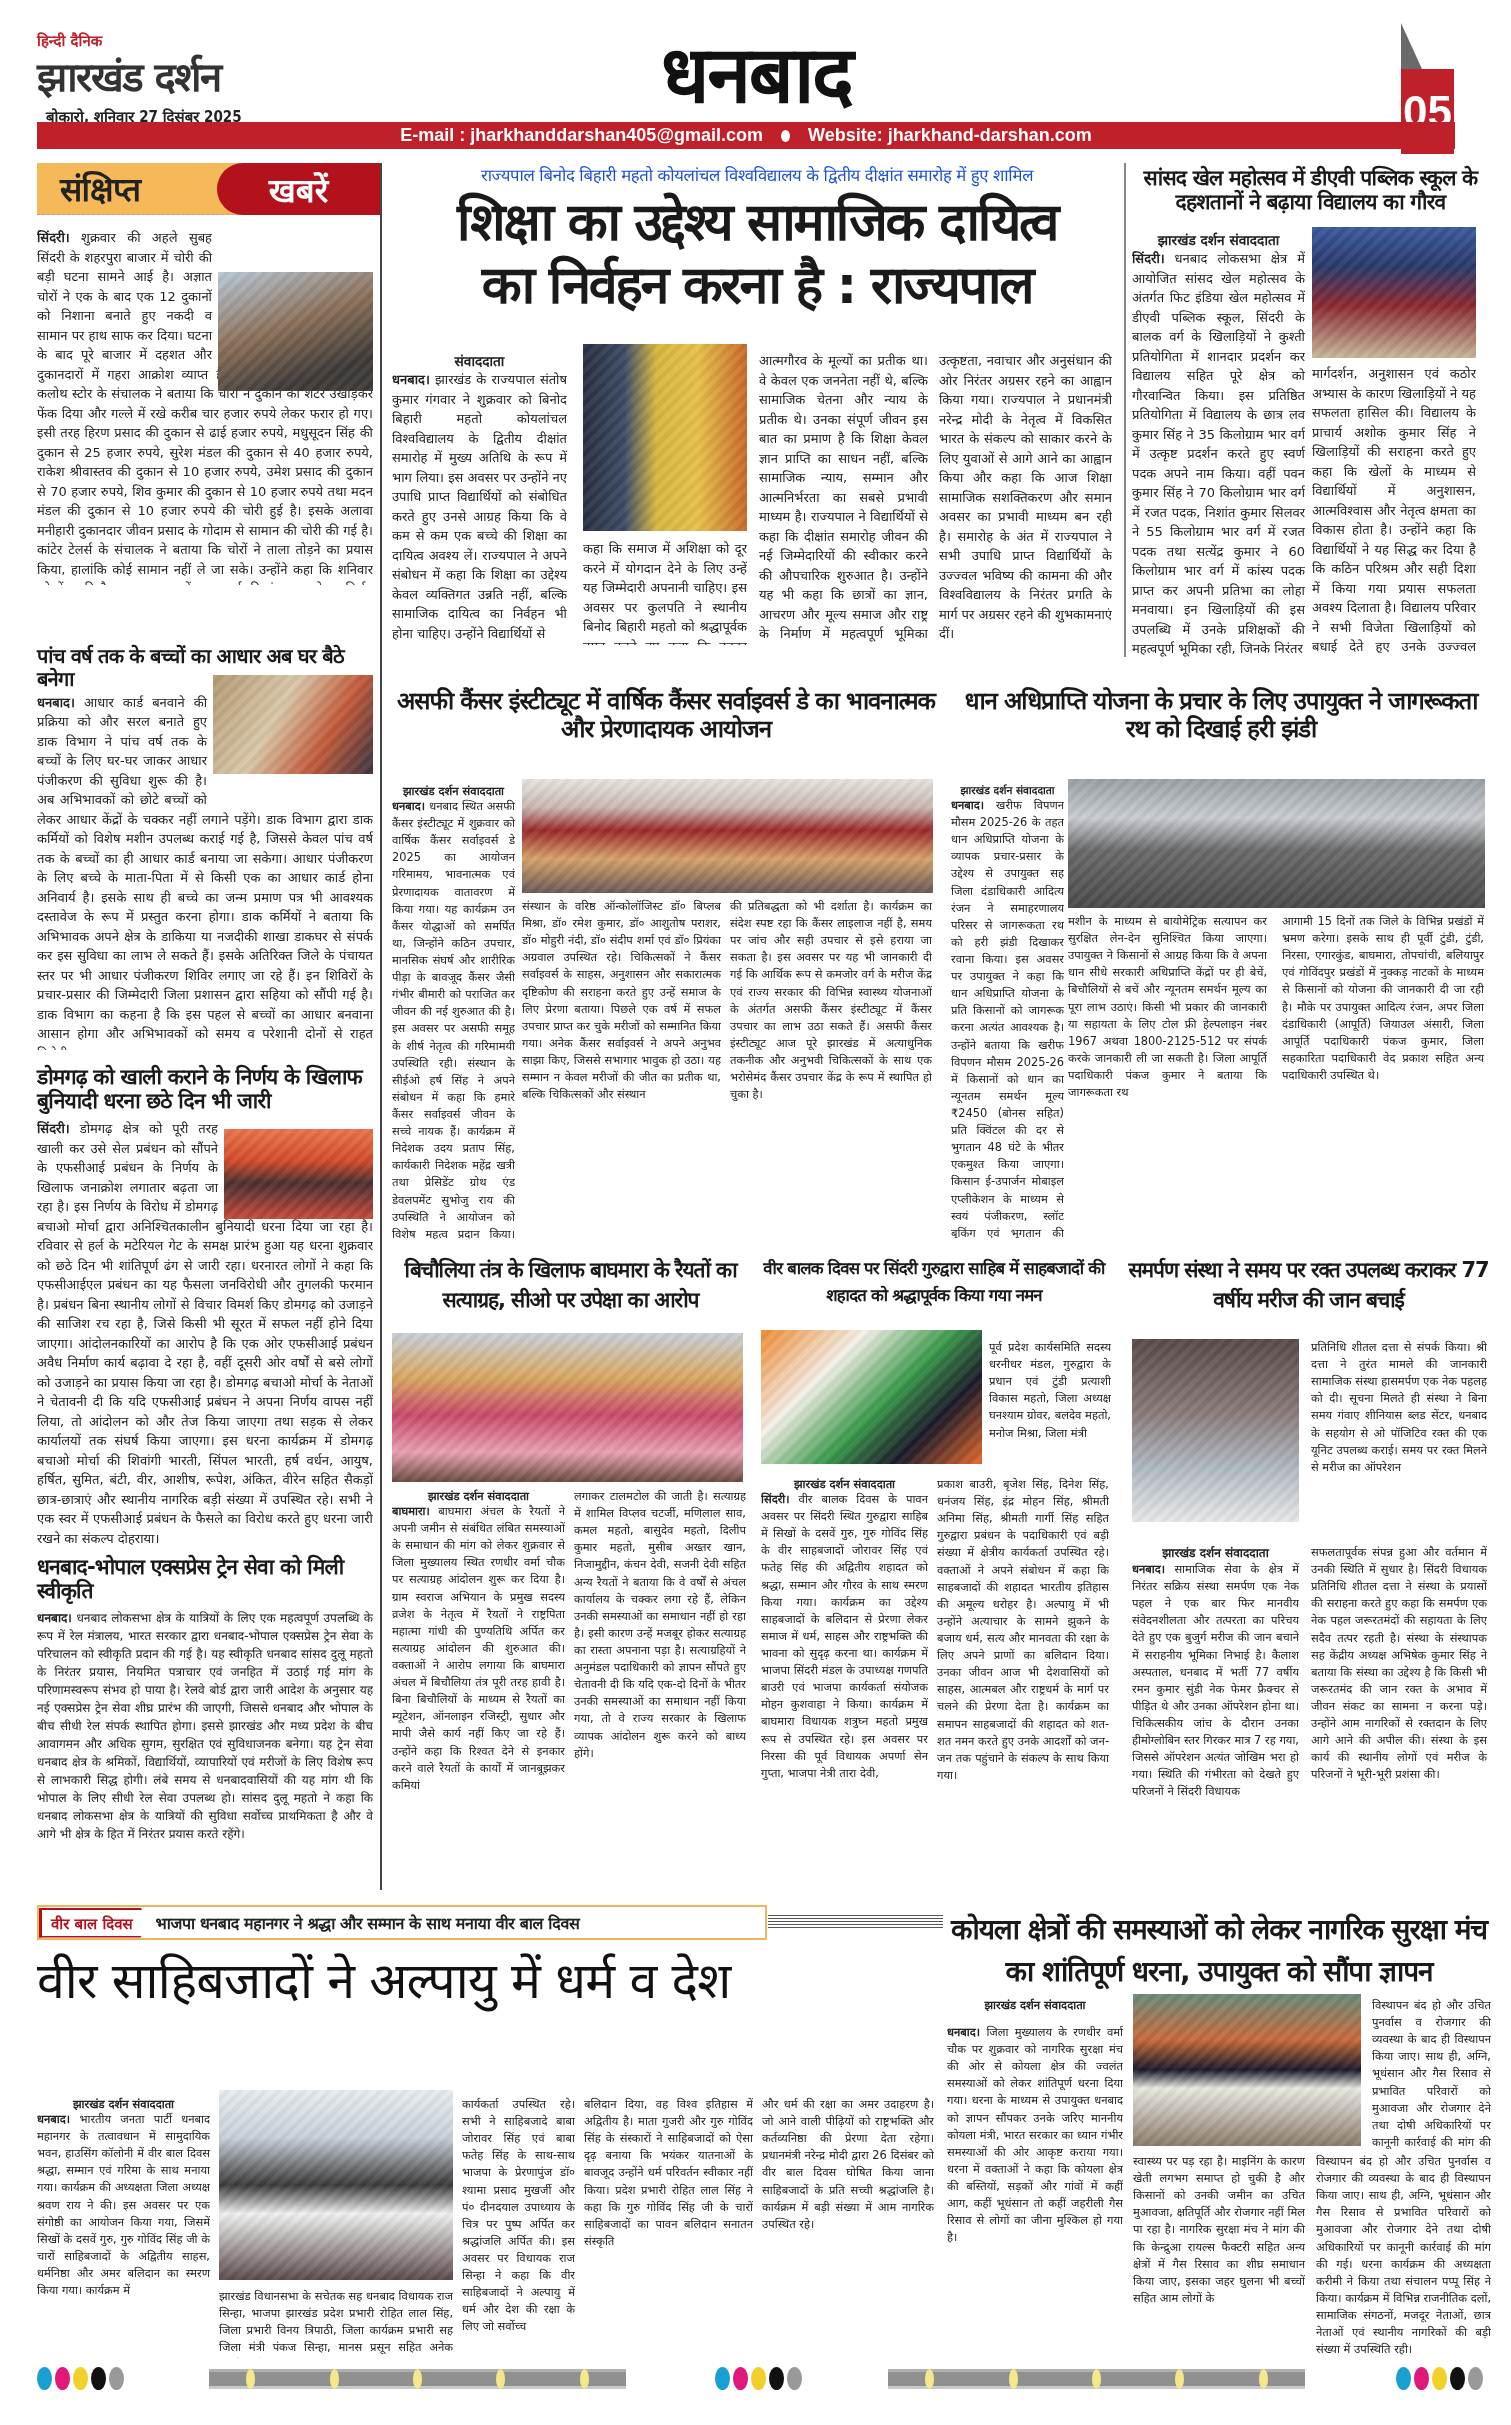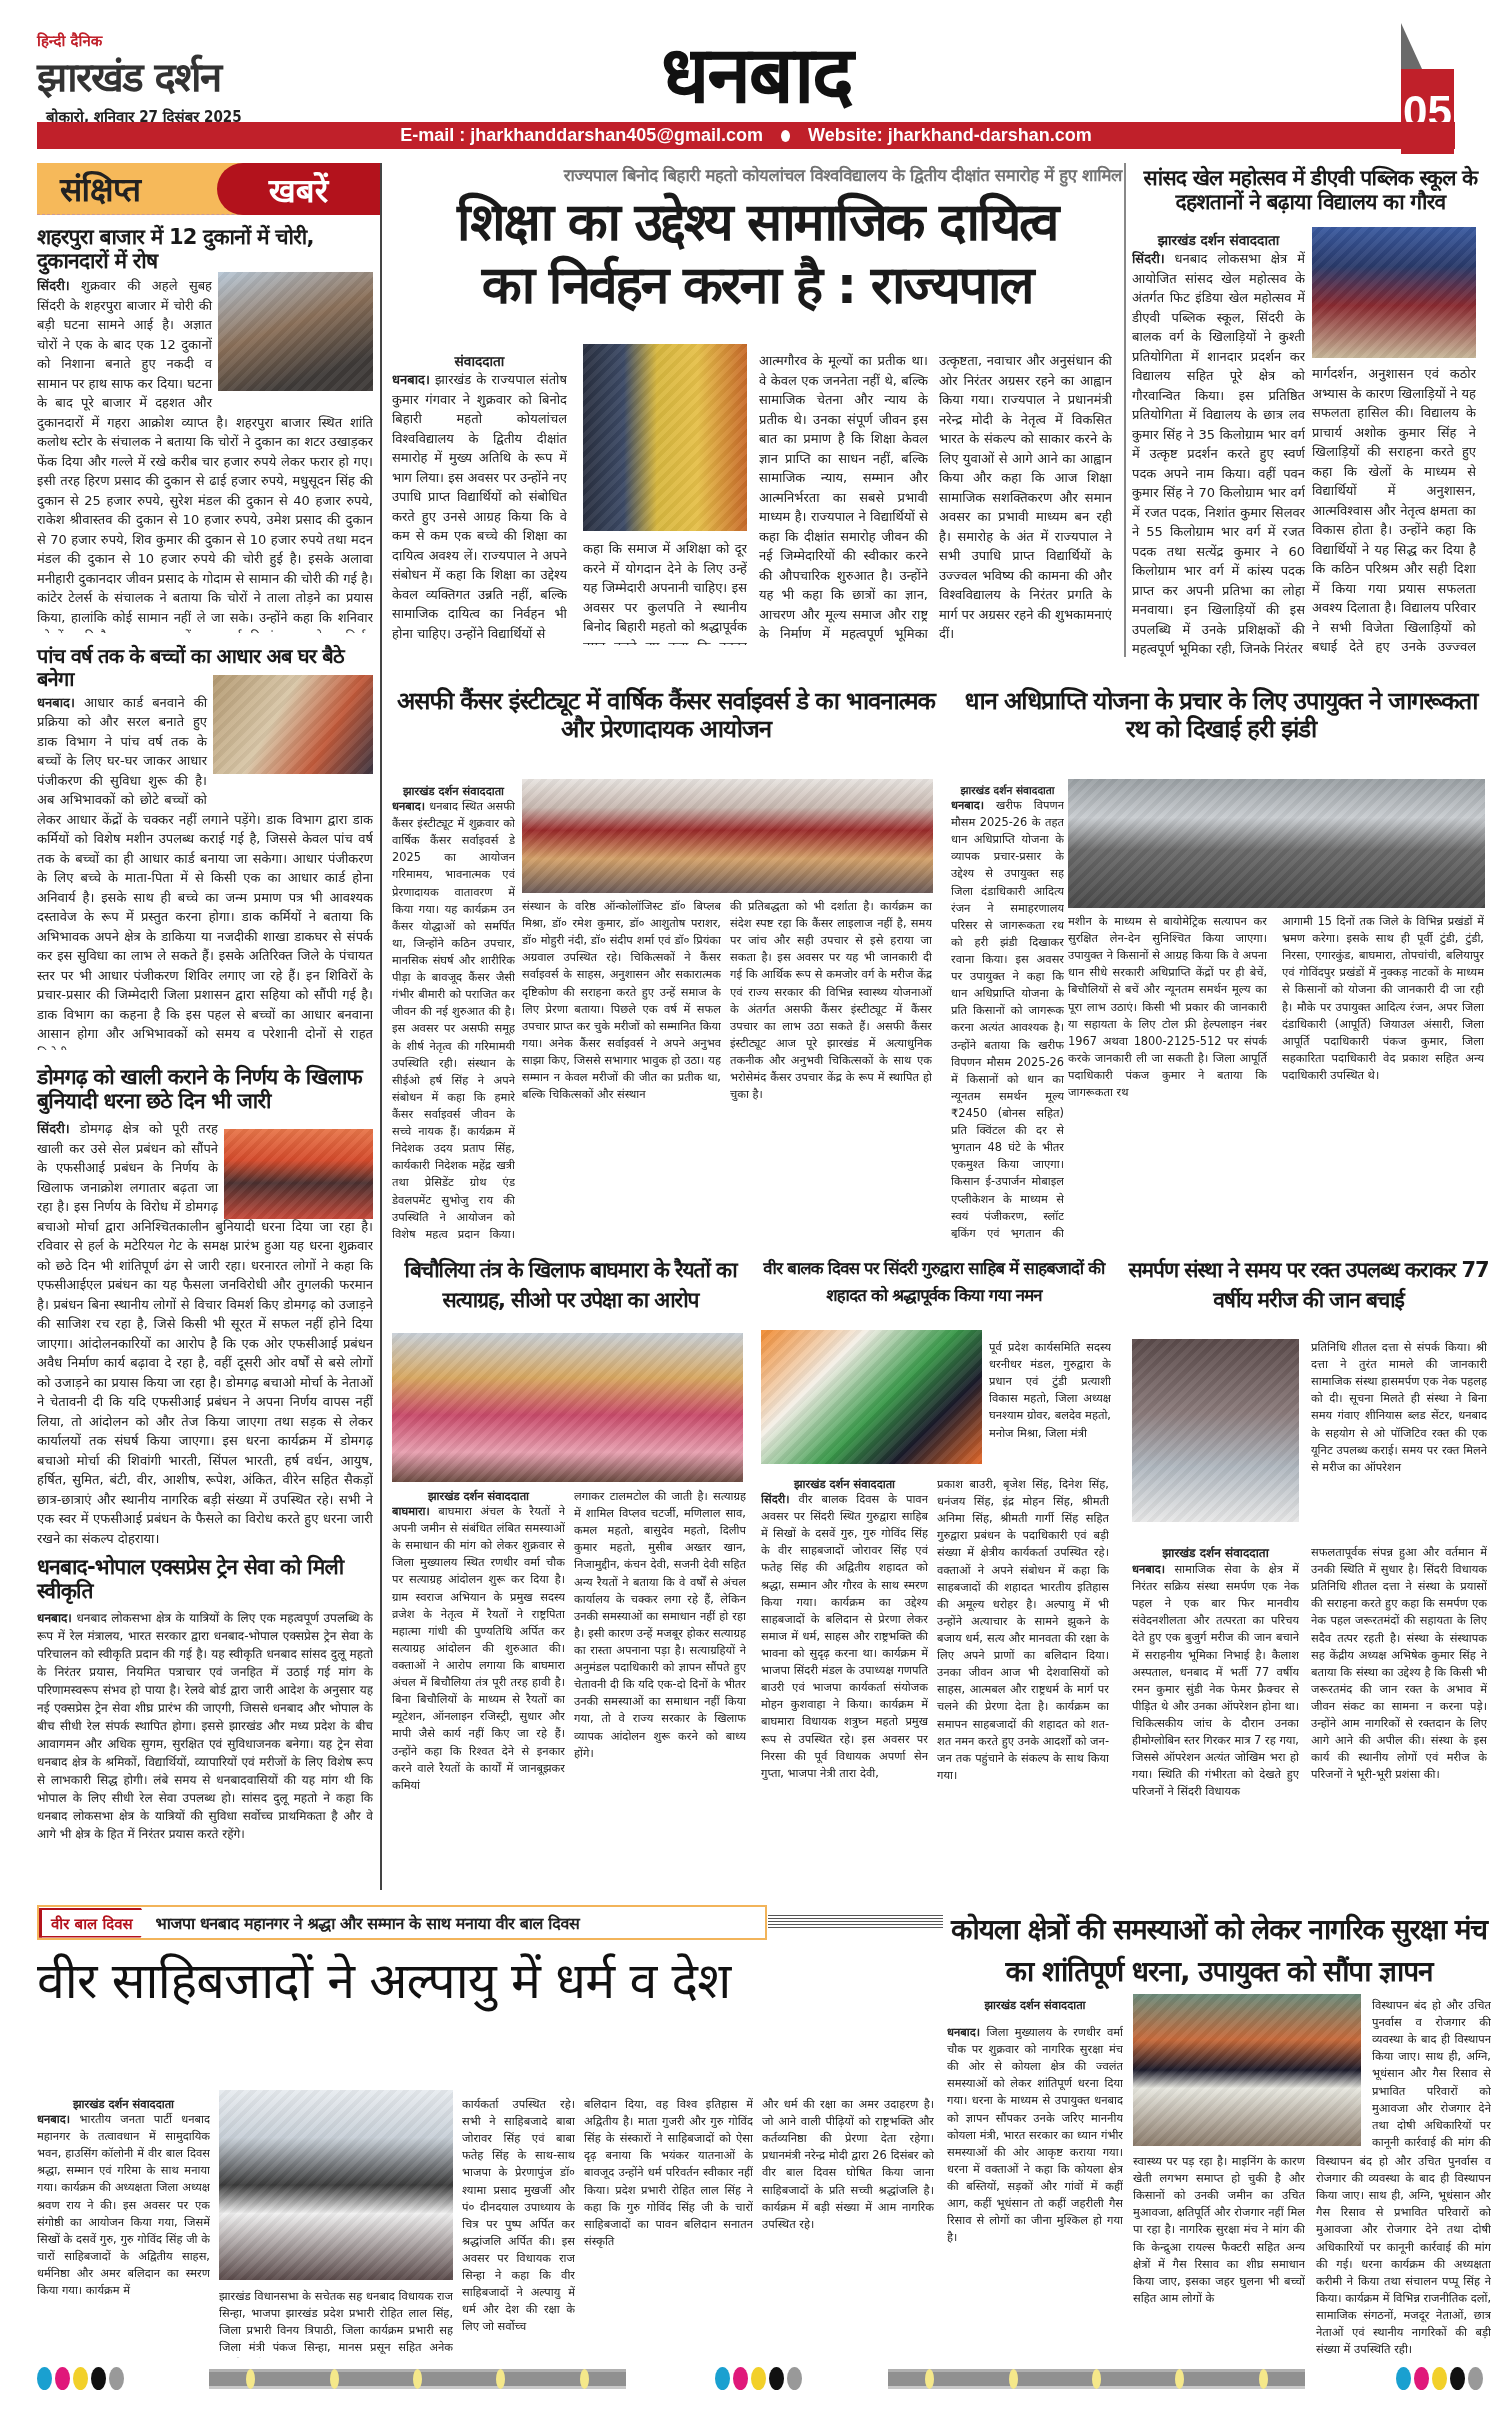--- a/index.html
+++ b/index.html
@@ -28,21 +28,21 @@
   .byline { font-weight: bold; font-size: 13.7px; text-align: center; color: #222; }
   .photo { position: absolute; overflow: hidden; }
   .photo::after { content: ""; position: absolute; inset: 0; background: repeating-linear-gradient(135deg, rgba(255,255,255,0.05) 0 4.6px, rgba(0,0,0,0.04) 4.6px 9px); }
 
   
   .brief-banner { position: absolute; left: 37px; top: 163px; width: 342px; height: 52px; background: #f6b95a; border-bottom: 1.5px dashed #c99; }
   .brief-left { position: absolute; left: 23px; top: 3px; font-size: 33px; font-weight: bold; color: #222; letter-spacing: -0.8px; }
   .brief-right { position: absolute; left: 180px; top: 0; width: 163px; height: 52px; background: #b3121c; border-radius: 46px 0 0 46px; color: #fff; font-size: 33px; font-weight: bold; display: flex; align-items: center; justify-content: center; }
 
   .article { position: absolute; }
-  .kicker-line { font-size: 18px; font-weight: bold; text-align: right; color: #737373; letter-spacing: -0.4px; }
+  .kicker-line { font-size: 18px; font-weight: normal; text-align: center; color: #1d4ed8; letter-spacing: -0.4px; }
 
   
   .tag-bar { position: absolute; left: 37px; top: 1905px; width: 730px; height: 35px; border: 2.3px solid #f2b45a; display: flex; align-items: center; background: #fff; }
   .tag-red { height: 30px; padding: 0 9px; border-left: 3px solid #b3121c; border-top: 2.3px solid #b3121c; border-bottom: 2.3px solid #b3121c; color: #b3121c; font-weight: bold; font-size: 15px; display: flex; align-items: center; clip-path: polygon(0 0, 92% 0, 100% 50%, 92% 100%, 0 100%); padding-right: 16.7px; }
   .tag-text { font-size: 16px; font-weight: bold; padding-left: 6px; color: #222; letter-spacing: -0.4px; }
   .tag-lines { position: absolute; left: 768px; top: 1915px; width: 175px; height: 13.7px; background: repeating-linear-gradient(180deg, #555 0 1.5px, #fff 1.5px 3px); }
 
   
   .regmarks { position: absolute; top: 2367px; display: flex; gap: 3px; }
   .regmarks span { width: 15px; height: 23px; border-radius: 50%; display: inline-block; }
@@ -69,21 +69,20 @@
 </div>
 
 <div class="vrule" style="left:380px; top:163px; height:1727px;"></div>
 
 <div class="brief-banner">
   <div class="brief-left">संक्षिप्त</div>
   <div class="brief-right">खबरें</div>
 </div>
 
 <div class="article" style="left:37px; top:225px; width:336px;">
-  <div class="headline" style="font-size:21px;">शहरपुरा बाजार में 12 दुकानों में चोरी, दुकानदारों में रोष</div>
   <div class="photo" style="left:181px; top:47px; width:155px; height:119px; background:linear-gradient(160deg,#b9c9d8 0%,#8a6f58 45%,#3e3a38 80%);"></div>
   <div class="body-text" style="margin-top:3px; height:357px; overflow:hidden;">
     <span style="float:right; width:161px; height:120px;"></span>
     <span class="dateline">सिंदरी।</span>
     <span>शुक्रवार की अहले सुबह सिंदरी के शहरपुरा बाजार में चोरी की बड़ी घटना सामने आई है। अज्ञात चोरों ने एक के बाद एक 12 दुकानों को निशाना बनाते हुए नकदी व सामान पर हाथ साफ कर दिया। घटना के बाद पूरे बाजार में दहशत और दुकानदारों में गहरा आक्रोश व्याप्त है। शहरपुरा बाजार स्थित शांति कलोथ स्टोर के संचालक ने बताया कि चोरों ने दुकान का शटर उखाड़कर फेंक दिया और गल्ले में रखे करीब चार हजार रुपये लेकर फरार हो गए। इसी तरह हिरण प्रसाद की दुकान से ढाई हजार रुपये, मधुसूदन सिंह की दुकान से 25 हजार रुपये, सुरेश मंडल की दुकान से 40 हजार रुपये, राकेश श्रीवास्तव की दुकान से 10 हजार रुपये, उमेश प्रसाद की दुकान से 70 हजार रुपये, शिव कुमार की दुकान से 10 हजार रुपये तथा मदन मंडल की दुकान से 10 हजार रुपये की चोरी हुई है। इसके अलावा मनीहारी दुकानदार जीवन प्रसाद के गोदाम से सामान की चोरी की गई है। कांटेर टेलर्स के संचालक ने बताया कि चोरों ने ताला तोड़ने का प्रयास किया, हालांकि कोई सामान नहीं ले जा सके। उन्होंने कहा कि शनिवार को चेंबर की बैठक कर बाजार में नाइट गार्ड की संख्या बढ़ाने का निर्णय लिया जाएगा। साथ ही बाजार क्षेत्र में सीसीटीवी कैमरे और पर्याप्त रोशनी की व्यवस्था के लिए ठोस कदम उठाए जाएंगे।</span>
   </div>
 </div>
 
 <div class="article" style="left:37px; top:645px; width:336px;">
   <div class="headline" style="font-size:20px;">पांच वर्ष तक के बच्चों का आधार अब घर बैठे बनेगा</div>

